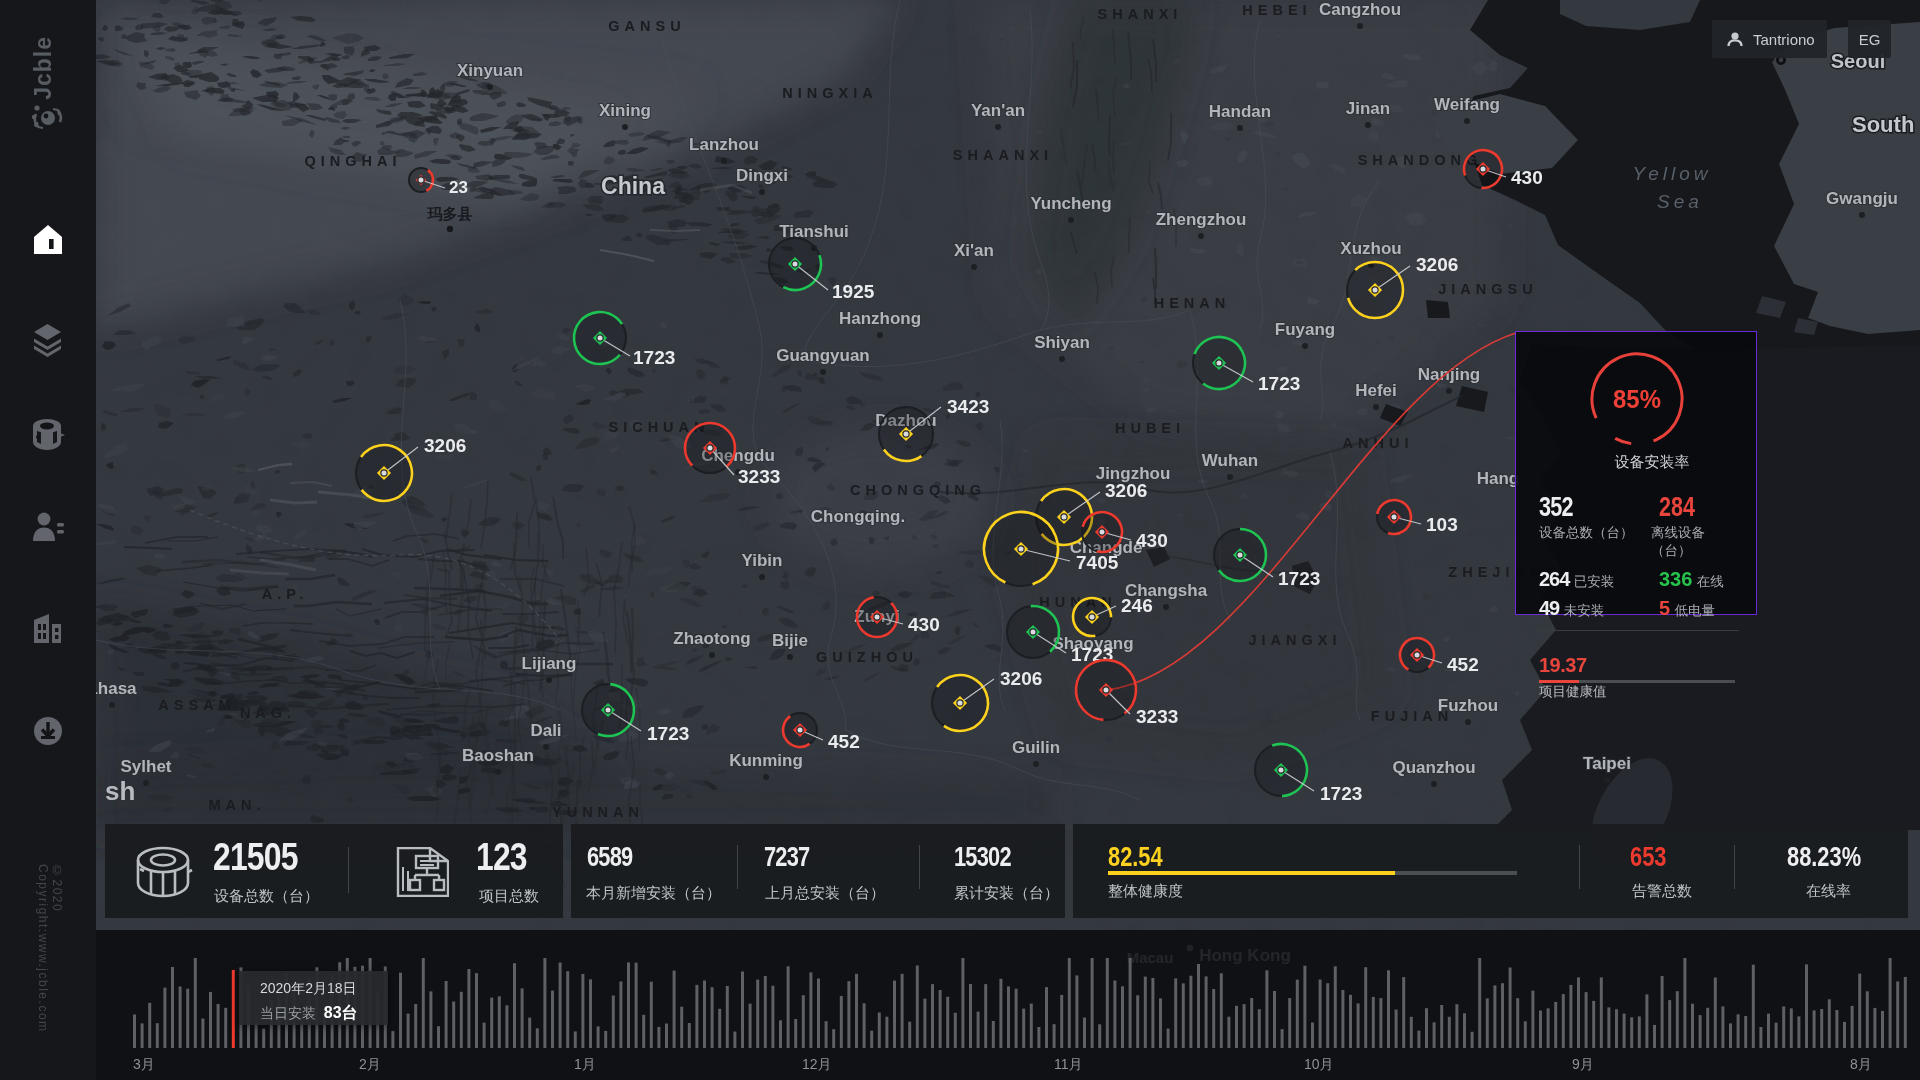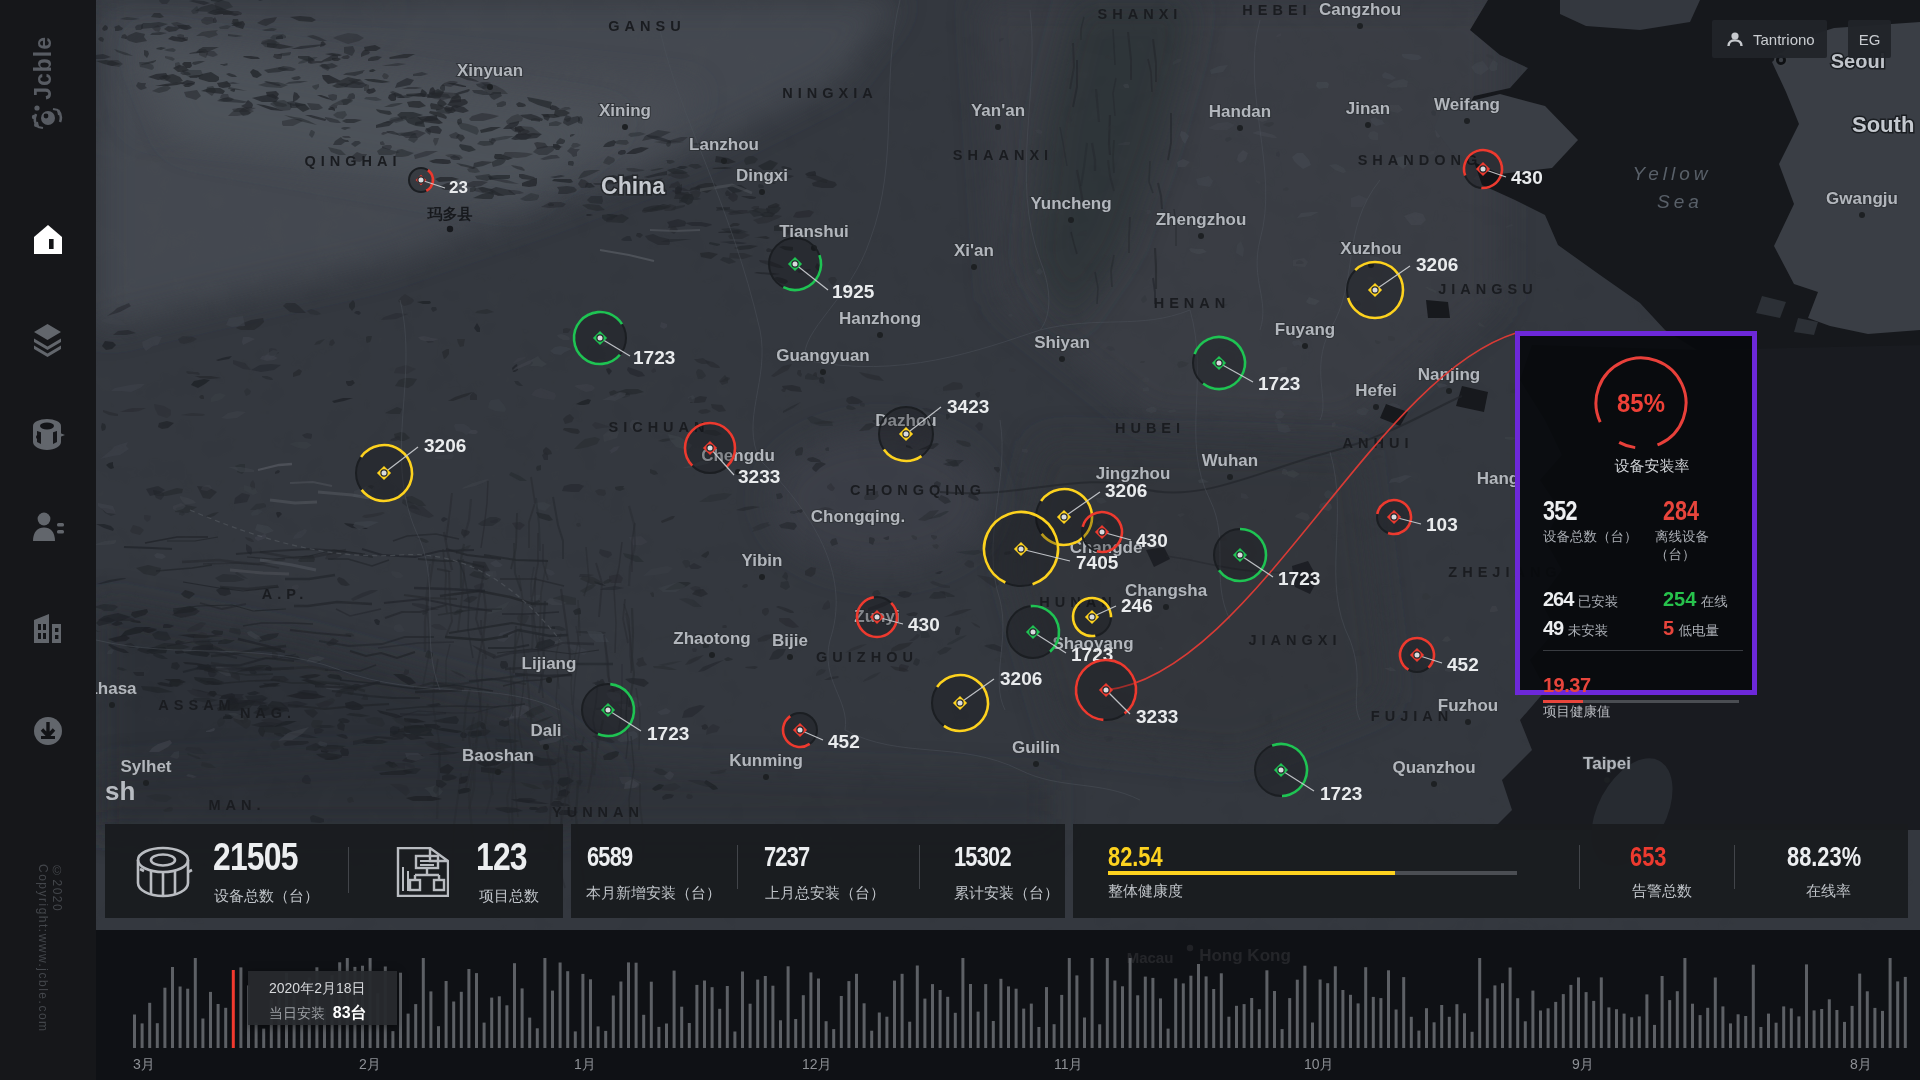--- a/index.html
+++ b/index.html
@@ -1,24 +1,24 @@
 <!DOCTYPE html>
 <html><head><meta charset="utf-8"><style>
 *{margin:0;padding:0;box-sizing:border-box}
 html,body{width:1920px;height:1080px;overflow:hidden;background:#16171a;font-family:"Liberation Sans",sans-serif}
 .abs{position:absolute}
 #map{position:absolute;left:0;top:0}
 #sidebar{position:absolute;left:0;top:0;width:96px;height:1080px;background:#16171a;z-index:30}
 #sidebar svg{position:absolute}
 #userbar{position:absolute;top:20px;right:29px;z-index:40;display:flex;gap:21px}
 .ubtn{height:38px;background:rgba(33,36,41,0.95);border-radius:2px;display:flex;align-items:center;color:#c9ccd0;font-size:15px}
-#panelR{position:absolute;left:1515px;top:331px;width:242px;height:364px;background:rgba(8,10,13,0.92);border:5px solid #6d28d9;z-index:25}
+#panelR{position:absolute;left:1515px;top:331px;width:242px;height:284px;background:rgba(8,10,13,0.92);border:1px solid #6d28d9;z-index:25}
 .bottomPanel{position:absolute;top:824px;height:94px;background:rgba(25,27,31,0.95);z-index:20}
 #chartband{position:absolute;left:96px;top:930px;width:1824px;height:150px;background:rgba(8,10,13,0.84);z-index:18}
-#tooltip{position:absolute;left:248px;top:971px;width:149px;height:54px;background:rgba(40,42,46,0.96);z-index:22;box-shadow:0 2px 8px rgba(0,0,0,.5);padding:9px 0 16px 21px}
+#tooltip{position:absolute;left:239px;top:971px;width:149px;height:54px;background:rgba(40,42,46,0.96);z-index:22;box-shadow:0 2px 8px rgba(0,0,0,.5);padding:9px 0 16px 21px}
 #copyr{position:absolute;left:36px;top:864px;z-index:31;writing-mode:vertical-rl;color:#43464b;font-size:12px;letter-spacing:1.5px}
 .num{font-weight:bold;color:#eceef0;letter-spacing:-1px}
 .lbl{color:#bfc3c8;font-size:15px}
 .vdiv{position:absolute;width:1px;background:#42454a;top:18px;bottom:18px}
 </style></head><body>
 
 <svg id="map" width="1920" height="1080" viewBox="0 0 1920 1080">
 <defs>
 <filter id="b8" x="-40%" y="-40%" width="180%" height="180%">
         <feGaussianBlur stdDeviation="8"></feGaussianBlur>
@@ -2058,23 +2058,23 @@
   <div style="position:absolute;left:16px;top:121px;width:100%;text-align:center;color:#cfd2d6;font-size:15px">设备安装率</div>
   <div class="abs" style="left:23px;top:160px;width:200px">
     <div style="display:flex">
         <div style="width:120px"><span class="num" style="font-size:27px;display:inline-block;transform:scaleX(.8);transform-origin:left top">352</span></div>
         <div><span style="font-size:27px;font-weight:bold;color:#e8453c;display:inline-block;transform:scaleX(.8);transform-origin:left top">284</span></div>
       </div>
     <div style="display:flex;margin-top:1px;font-size:13.5px;color:#a9adb3">
         <div style="width:120px">设备总数（台）</div>
         <div>离线设备（台）</div>
       </div>
-    <div style="display:flex;margin-top:24px;align-items:flex-start">
+    <div style="display:flex;margin-top:8px;align-items:flex-start">
         <div style="width:120px"><span class="num" style="font-size:20px">264</span> <span style="font-size:13.5px;color:#a9adb3">已安装</span></div>
-        <div><span style="font-size:20px;font-weight:bold;color:#27c24c">254</span> <span style="font-size:13.5px;color:#a9adb3">在线</span></div>
+        <div><span style="font-size:20px;font-weight:bold;color:#27c24c">336</span> <span style="font-size:13.5px;color:#a9adb3">在线</span></div>
       </div>
     <div style="display:flex;margin-top:6px;align-items:baseline">
         <div style="width:120px"><span class="num" style="font-size:20px">49</span> <span style="font-size:13.5px;color:#a9adb3">未安装</span></div>
         <div><span style="font-size:20px;font-weight:bold;color:#e8453c">5</span> <span style="font-size:13.5px;color:#a9adb3">低电量</span></div>
       </div>
     <div style="margin-top:10px;border-top:1px solid #393c41"></div>
     <div style="margin-top:23px;color:#e8453c;font-size:20px;font-weight:bold;letter-spacing:-0.5px">19.37</div>
     <div style="margin-top:3px;width:196px;height:3px;background:#4a4d52">
         <div style="width:40px;height:3px;background:#e8453c"></div>
       </div>

